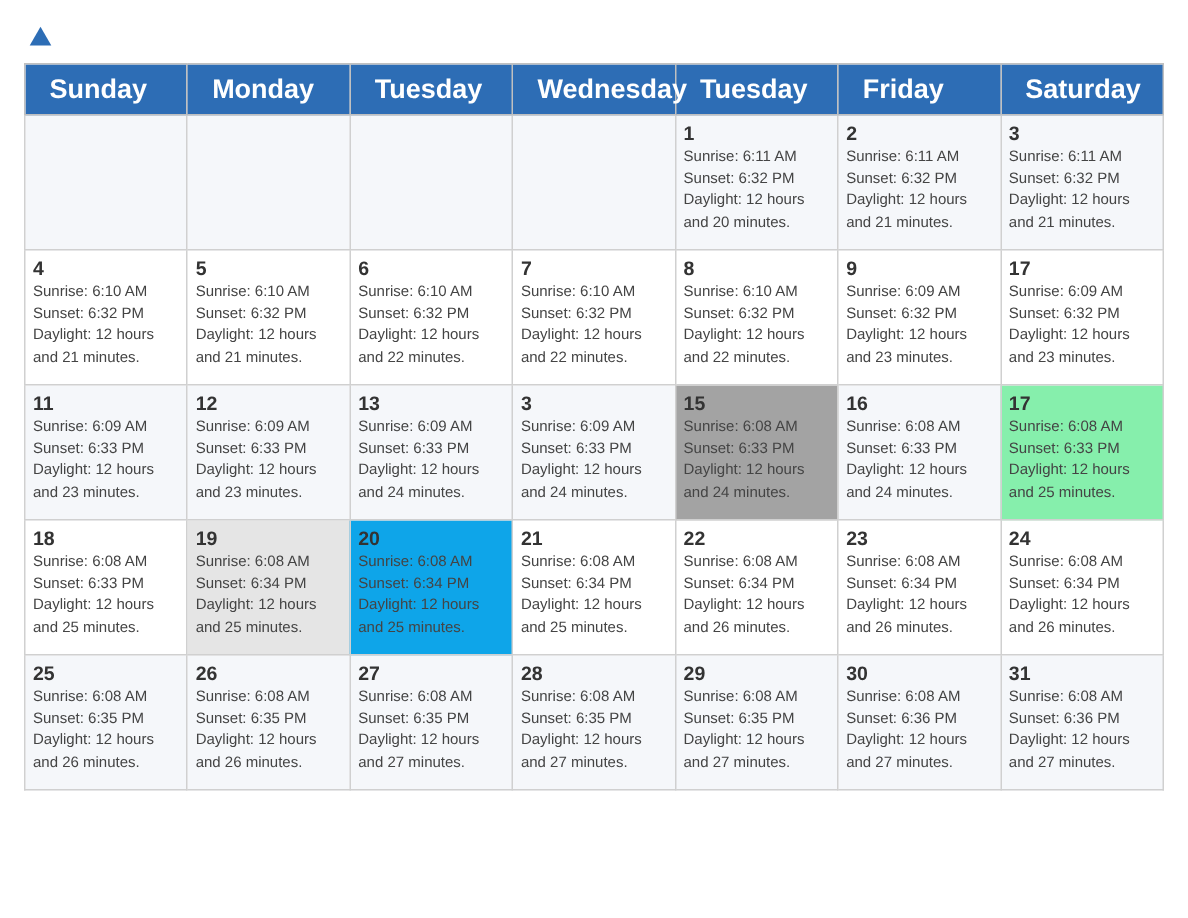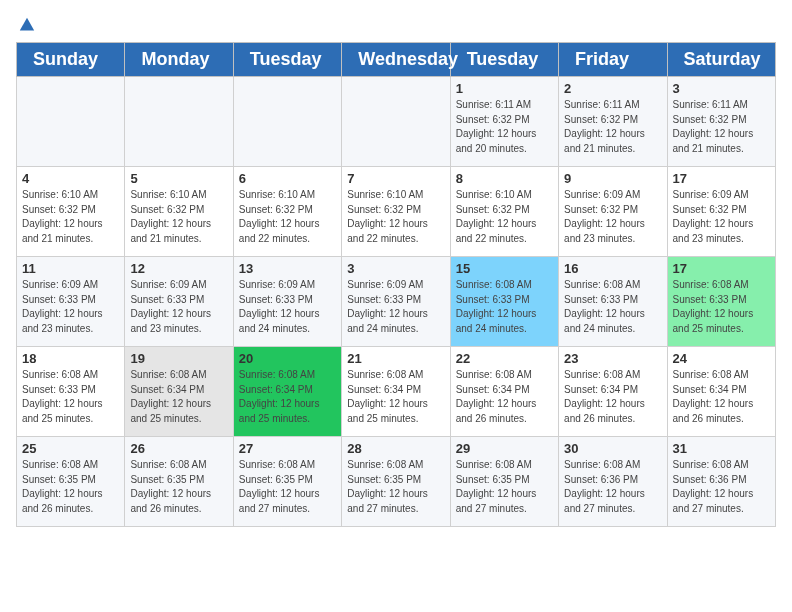--- a/index.html
+++ b/index.html
@@ -224,21 +224,21 @@
 Daylight: 12 hours
 and 24 minutes.</div>
         </td>
         <td style="background: rgb(245, 247, 250);">
           <span class="day-number">3</span>
           <div class="day-info" style="white-space: pre-line;">Sunrise: 6:09 AM
 Sunset: 6:33 PM
 Daylight: 12 hours
 and 24 minutes.</div>
         </td>
-        <td style="background: #7dd3fc;">
+        <td style="background: #a3a3a3;">
           <span class="day-number">15</span>
           <div class="day-info" style="white-space: pre-line;">Sunrise: 6:08 AM
 Sunset: 6:33 PM
 Daylight: 12 hours
 and 24 minutes.</div>
         </td>
         <td style="background: rgb(245, 247, 250);">
           <span class="day-number">16</span>
           <div class="day-info" style="white-space: pre-line;">Sunrise: 6:08 AM
 Sunset: 6:33 PM
@@ -261,21 +261,21 @@
 Daylight: 12 hours
 and 25 minutes.</div>
         </td>
         <td style="background: #e5e5e5;">
           <span class="day-number">19</span>
           <div class="day-info" style="white-space: pre-line;">Sunrise: 6:08 AM
 Sunset: 6:34 PM
 Daylight: 12 hours
 and 25 minutes.</div>
         </td>
-        <td style="background: #22c55e;">
+        <td style="background: #0ea5e9;">
           <span class="day-number">20</span>
           <div class="day-info" style="white-space: pre-line;">Sunrise: 6:08 AM
 Sunset: 6:34 PM
 Daylight: 12 hours
 and 25 minutes.</div>
         </td>
         <td style="background: rgb(255, 255, 255);">
           <span class="day-number">21</span>
           <div class="day-info" style="white-space: pre-line;">Sunrise: 6:08 AM
 Sunset: 6:34 PM

